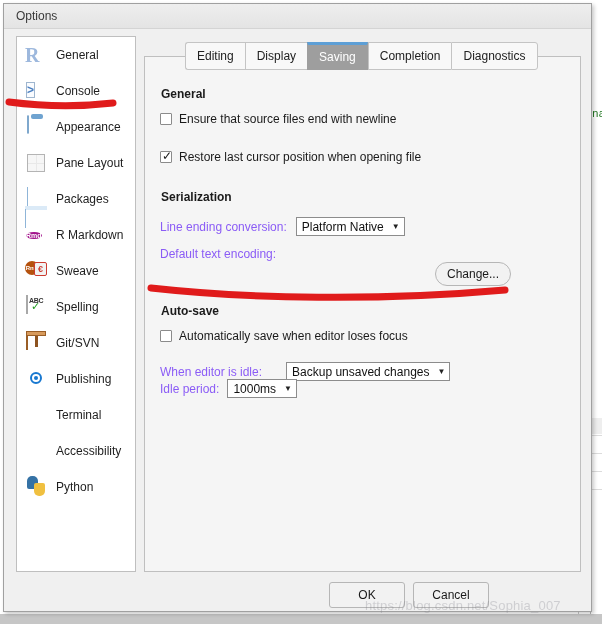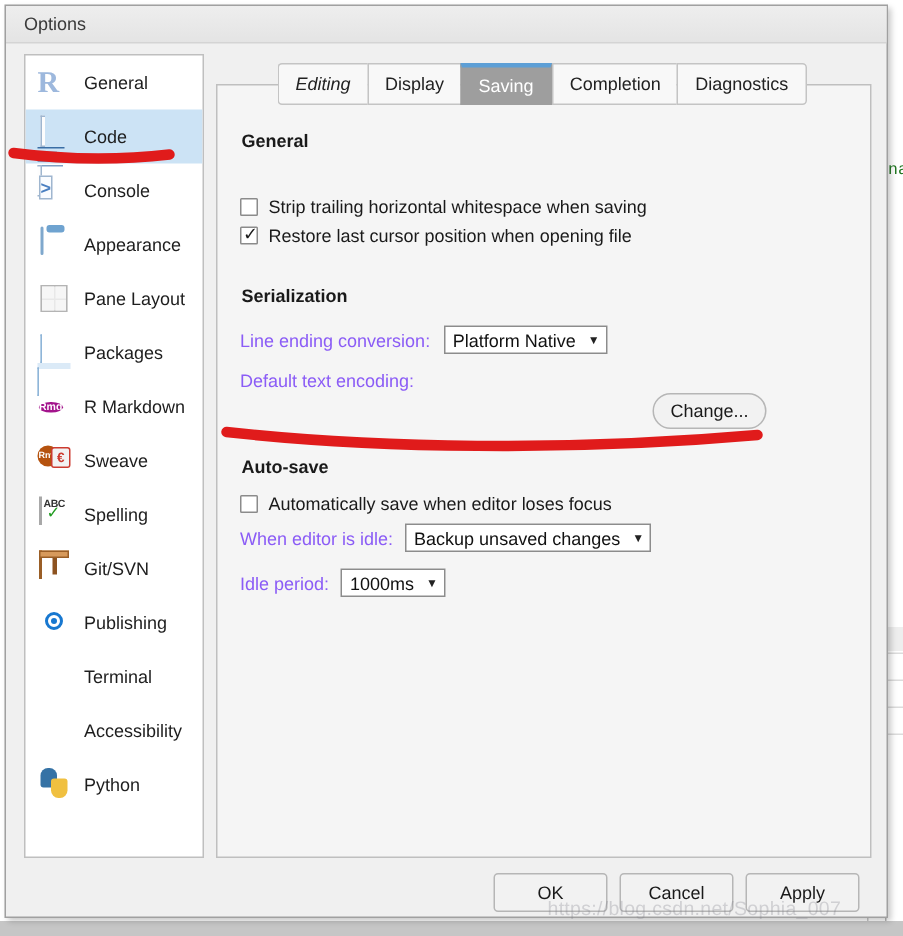--- a/index.html
+++ b/index.html
@@ -148,21 +148,21 @@
   .tab {
     min-width: 56px; height: 28px; box-sizing: border-box;
     padding: 0 11px;
     background: #f8f8f8;
     border: 1px solid #c4c4c4;
     border-right: none;
     font-size: 12px; color: #222;
     display: flex; align-items: center; justify-content: center;
     cursor: default;
   }
-  .tab:first-child { border-radius: 3px 0 0 3px; font-style: italic; }
+  .tab:first-child { border-radius: 3px 0 0 3px; }
   .tab:last-child { border-right: 1px solid #c4c4c4; border-radius: 0 3px 3px 0; }
   .tab.active {
     background: #9e9e9e; color: #ffffff;
     border-top: 3px solid #5d9fd6;
     border-left: 1px solid #9e9e9e; border-right: 1px solid #9e9e9e;
     border-bottom: 1px solid #9e9e9e;
   }
 
   .sec-head { position: absolute; font-size: 12px; font-weight: bold; color: #1a1a1a; }
   .row { position: absolute; display: flex; align-items: center; }
@@ -245,26 +245,20 @@
   <div id="titlebar"></div>
   <div id="title-text">Options</div>
 
   <div id="sidebar">
 
     <div class="side-item">
       <span class="side-ico"><span class="ico-r">R</span></span>
       <span class="side-label">General</span>
     </div>
 
-    <div class="side-item selected">
-      <span class="side-ico">
-        <span class="ico-code"><i></i><i></i><i></i><i></i><i></i></span>
-      </span>
-      <span class="side-label">Code</span>
-    </div>
 
     <div class="side-item">
       <span class="side-ico"><span class="ico-console">&gt;</span></span>
       <span class="side-label">Console</span>
     </div>
 
     <div class="side-item">
       <span class="side-ico"><span class="ico-appear"></span></span>
       <span class="side-label">Appearance</span>
     </div>
@@ -339,25 +333,25 @@
     <div class="tab">Display</div>
     <div class="tab active">Saving</div>
     <div class="tab">Completion</div>
     <div class="tab">Diagnostics</div>
   </div>
 
   <div id="panel">
 
     <div class="sec-head" style="left:16px; top:30px;">General</div>
 
-
-    <div class="row" style="left:15px; top:74px;">
+    <div class="row" style="left:15px; top:55px;">
       <span class="cb"></span>
-      <span class="cb-label">Strip trailing horizontal whitespace when saving</span>
-    </div>
+      <span class="cb-label">Ensure that source files end with newline</span>
+    </div>
+
 
     <div class="row" style="left:15px; top:93px;">
       <span class="cb checked"></span>
       <span class="cb-label">Restore last cursor position when opening file</span>
     </div>
 
     <div class="sec-head" style="left:16px; top:133px;text-align:center;">Serialization</div>
 
     <div class="row" style="left:15px; top:160px;">
       <span class="field-label">Line ending conversion:</span>
@@ -372,42 +366,41 @@
 
     <div class="btn" id="btn-change">Change...</div>
 
     <div class="sec-head" style="left:16px; top:247px;">Auto-save</div>
 
     <div class="row" style="left:15px; top:272px;">
       <span class="cb"></span>
       <span class="cb-label">Automatically save when editor loses focus</span>
     </div>
 
-    <div class="row" style="left:15px; top:292px;">
+    <div class="row" style="left:15px; top:305px;gap:16px;">
       <span class="field-label">When editor is idle:</span>
       <span class="combo" style="margin-left:8px;">
         <span class="cval">Backup unsaved changes</span>
         <span class="carrow">▼</span>
       </span>
     </div>
 
     <div class="row" style="left:15px; top:322px;">
       <span class="field-label">Idle period:</span>
       <span class="combo" style="margin-left:8px;">
         <span class="cval">1000ms</span>
         <span class="carrow">▼</span>
       </span>
     </div>
 
   </div>
 
   <div id="footer">
     <div class="btn" id="btn-ok">OK</div>
     <div class="btn" id="btn-cancel">Cancel</div>
-    <div class="btn" id="btn-apply">Apply</div>
   </div>
 
 </div>
 
 <svg id="annotations" viewBox="0 0 602 624" xmlns="http://www.w3.org/2000/svg">
   <path d="M 9,102 C 40,106 78,107 113,103" stroke="#e01b1b" stroke-width="7" stroke-linecap="round" fill="none"></path>
   <path d="M 151,288 C 250,299 380,301 505,290" stroke="#e01b1b" stroke-width="7" stroke-linecap="round" fill="none"></path>
 </svg>
 
 <div id="watermark">https://blog.csdn.net/Sophia_007</div>

